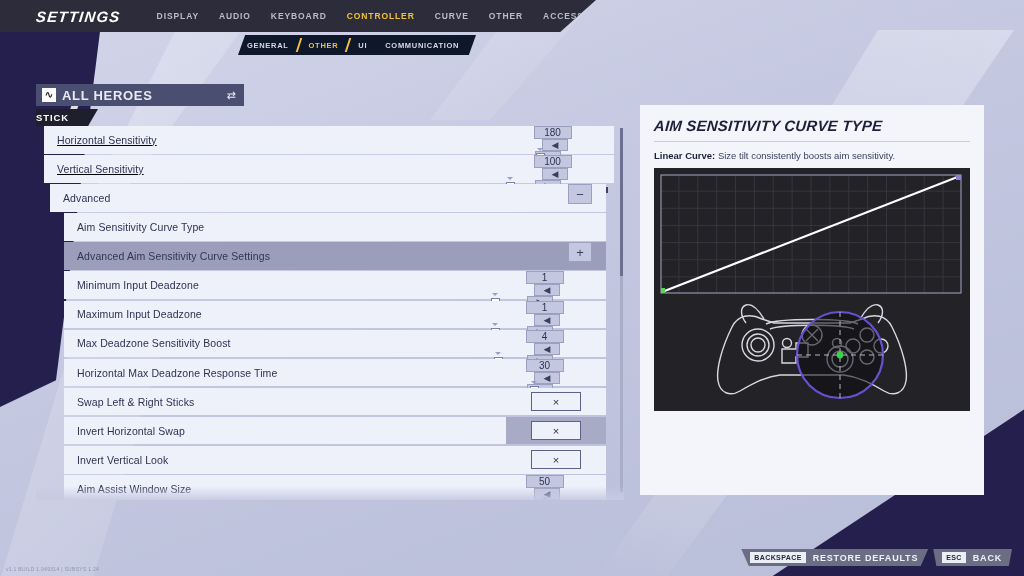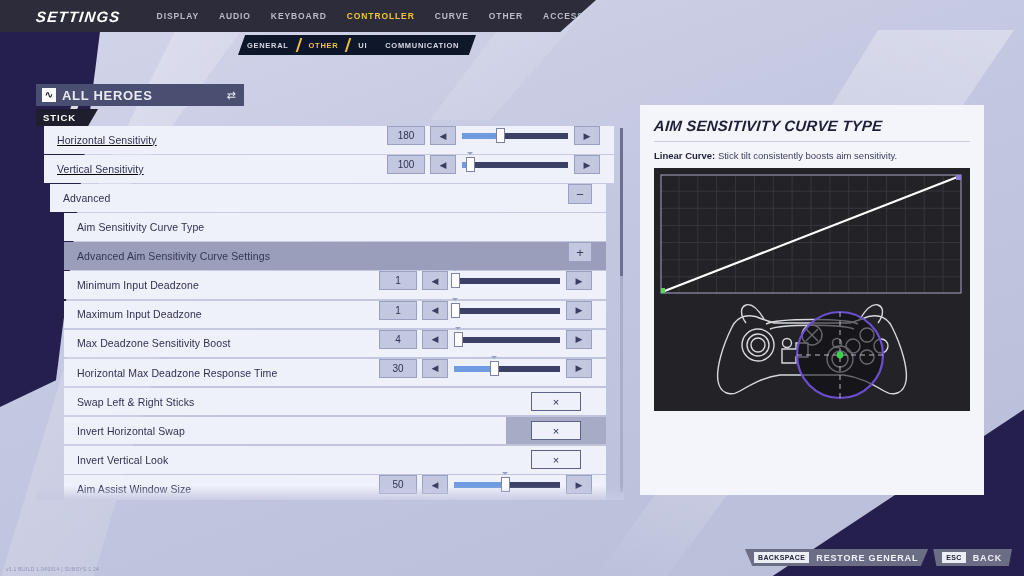--- a/index.html
+++ b/index.html
@@ -104,21 +104,21 @@
     font-size:10px; color:#1d1d2b; font-weight:bold; line-height:1;
   }
   .hero-label {
     color:#e9eaf2; font-size:13px; font-weight:bold; letter-spacing:.7px; flex:1;
   }
   .hero-swap { color:#e9eaf2; font-size:11px; line-height:1; padding-right:2px; }
 
   #stick-tab {
     margin-top:3px; width:62px; height:17px; background:#1e1e2c;
     clip-path:polygon(0 0,100% 0,84% 100%,0 100%);
-    display:flex; align-items:center; padding-left:7px;
+    display:flex; align-items:center; 
   }
   #stick-tab span {
     color:#ffffff; font-size:9.5px; font-weight:bold; letter-spacing:.9px;
   }
   #stick-slash {
     position:absolute; left:66px; top:104px; width:14px; height:17px;
   }
 
   
   #list-wrap {
@@ -136,21 +136,21 @@
   .row.l2 { margin-left:14px; width:556px; }
   .row.l3 { margin-left:28px; width:542px; }
   .row.shaded { background:#9a9eba; }
   .row-label {
     font-size:10.5px; color:#2f3250; padding-left:13px;
     white-space:nowrap; letter-spacing:.1px;
   }
   .row.shaded .row-label { color:#33364f; }
   .row-ctl {
     position:absolute; right:0; top:0; height:100%;
-    display:flex; align-items:flex-start; gap:0px;
+    display:flex; align-items:center; gap:0px;flex-direction:column;
   }
 
   
   .numbox {
     width:38px; height:19px; background:#c3c8e0; border:1px solid #9aa0c0;
     display:flex; align-items:center; justify-content:center;
     font-size:10px; color:#2f3250; margin-right:5px;
   }
   .arrow-btn {
     width:26px; height:19px; background:#c3c8e0; border:1px solid #9aa0c0;
@@ -466,21 +466,21 @@
 
 <div id="scroll-track">
   <div id="scroll-thumb"></div>
 </div>
 
 <div id="info-panel">
   <div id="info-title">AIM SENSITIVITY CURVE TYPE</div>
   <div id="info-rule"></div>
   <div id="info-desc">
     <b>Linear Curve:</b>
-    <span class="d-txt">Stick tilt consistently boosts aim sensitivity.</span>
+    <span class="d-txt">Size tilt consistently boosts aim sensitivity.</span>
   </div>
 
   <div id="graphic">
 
     <svg id="chart-area" viewBox="0 0 302 120">
       <rect x="0" y="0" width="302" height="120" fill="#232327"></rect>
       <g id="chart-grid">
           <line x1="18.875" y1="1" x2="18.875" y2="119" stroke="#3a3a42" stroke-width="0.8"></line>
           <line x1="37.75" y1="1" x2="37.75" y2="119" stroke="#3a3a42" stroke-width="0.8"></line>
           <line x1="56.625" y1="1" x2="56.625" y2="119" stroke="#3a3a42" stroke-width="0.8"></line>
@@ -539,20 +539,20 @@
         <line x1="186" y1="15" x2="186" y2="101" stroke="#b9b6cc" stroke-width="1" stroke-dasharray="5 4"></line>
         <circle cx="186" cy="58" r="3.4" fill="#39d24a"></circle>
       </g>
     </svg>
   </div>
 </div>
 
 <div id="bottom-bar">
     <div class="bbtn skew">
       <span class="bkey">BACKSPACE</span>
-      <span class="blabel">RESTORE GENERAL</span>
+      <span class="blabel">RESTORE DEFAULTS</span>
     </div>
     <div class="bbtn skew">
       <span class="bkey">ESC</span>
       <span class="blabel">BACK</span>
     </div>
   </div>
 <div id="build-id">v1.1 BUILD 1.049314 | SUBSYS 1.24</div>
 
 </body></html>

